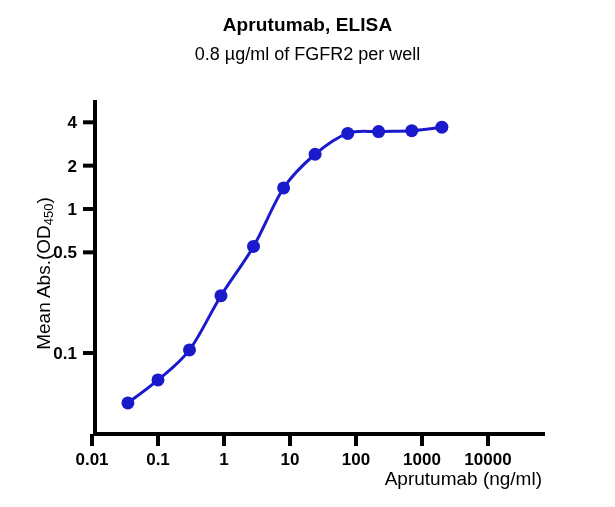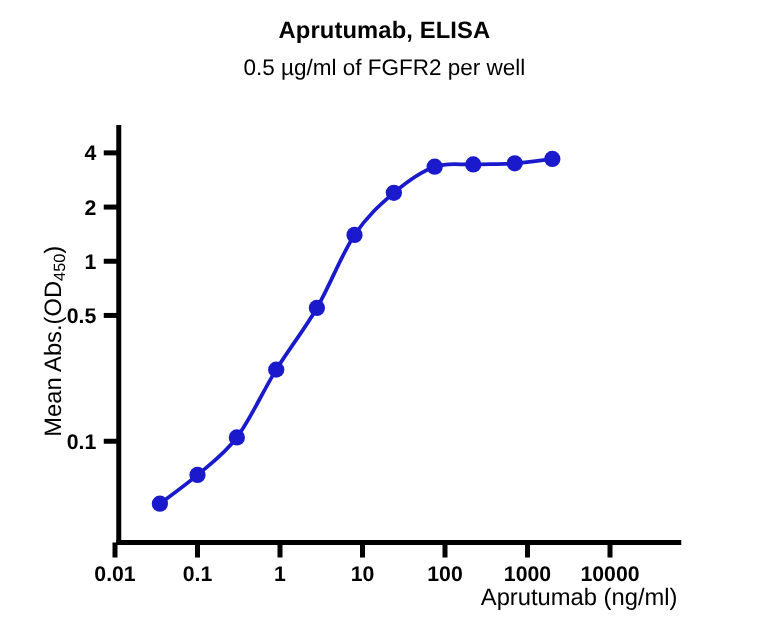--- a/index.html
+++ b/index.html
@@ -75,21 +75,21 @@
     font-weight: bold;
     fill: #000000;
   }
 </style>
 </head>
 <body>
 
 <div id="figure">
 
   <div class="title">Aprutumab, ELISA</div>
-  <div class="subtitle">0.5 µg/ml of FGFR2 per well</div>
+  <div class="subtitle">0.8 µg/ml of FGFR2 per well</div>
 
   <div class="ylabel"><span>Mean Abs.(OD</span><sub>450</sub><span>)</span></div>
 
   <div class="xlabel">Aprutumab (ng/ml)</div>
 
   <svg class="plot" width="615" height="507">
     <g id="axes-group">
       <line id="y-axis-line" x1="95" y1="100" x2="95" y2="436" stroke="#000000" stroke-width="4"></line>
       <line id="x-axis-line" x1="93" y1="434" x2="545" y2="434" stroke="#000000" stroke-width="4"></line>
     </g>

